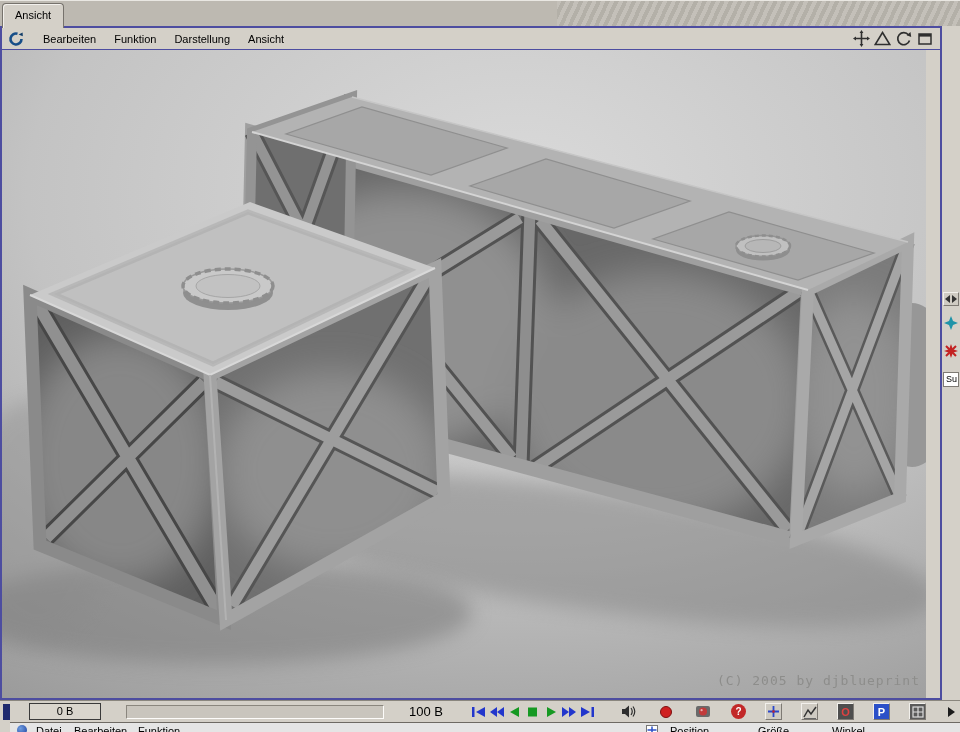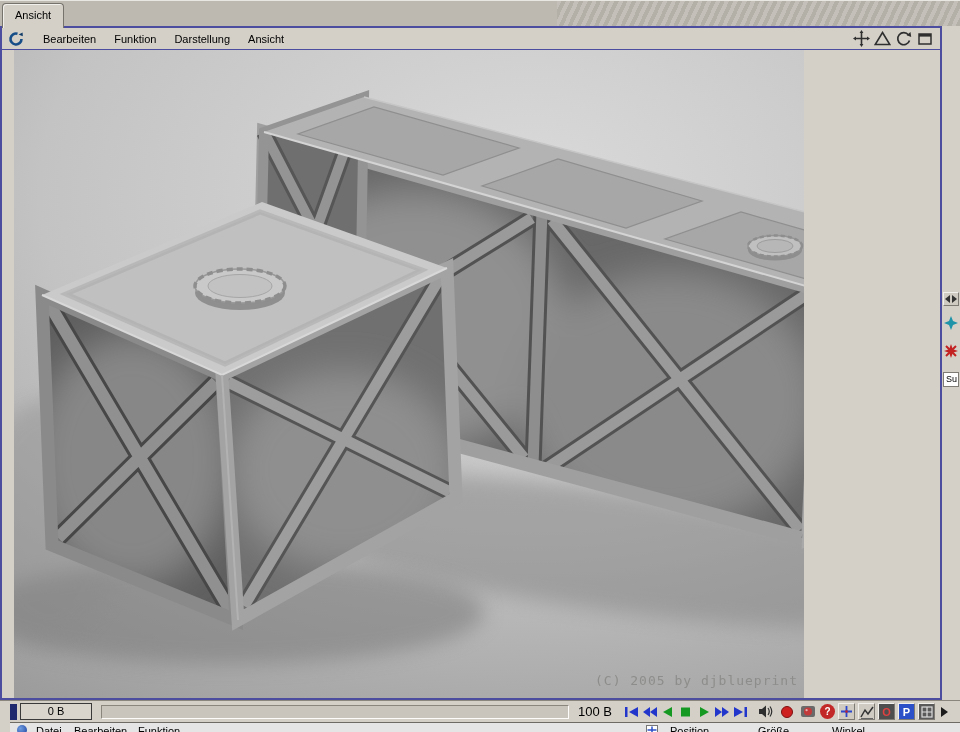--- a/index.html
+++ b/index.html
@@ -32,21 +32,21 @@
   .menubar {
     height:22px; display:flex; align-items:center; gap:0; padding:0 6px;
     font-size:11px; color:#000; border-bottom:1px solid var(--accent-navy, #4d4da0);
     box-sizing:border-box; background:#d4d0c8;
   }
   .app-icon { display:inline-flex; width:16px; height:16px; margin-right:10px; }
   .menu-item { padding:2px 9px; cursor:default; }
   .mb-spacer { flex:1; }
   .mb-icon { display:inline-flex; width:19px; height:17px; align-items:center; justify-content:center; margin-left:2px; }
   .render-area {
-    position:absolute; left:12px; top:22px; width:790px; height:648px; overflow:hidden;
+    position:absolute; left:0; top:22px; width:924px; height:648px; overflow:hidden;
     background:#bfbfbf;
   }
   .scene { position:absolute; left:0; top:0; width:938px; height:648px; display:block; }
   .watermark {
     position:absolute; right:6px; bottom:10px;
     font-family:"DejaVu Sans Mono", monospace; font-size:13px; letter-spacing:1px;
     color:#8d8d8b; user-select:none;
   }
   
   .right-strip {
@@ -63,21 +63,21 @@
   .rs-icon.r2 { top:317px; }
   .rs-field {
     top:346px; width:16px; height:15px; background:#fff; border:1px solid #7e7a74;
     box-sizing:border-box; font-size:9px; line-height:13px; padding-left:2px; overflow:hidden; color:#000;
   }
   .rs-label { top:372px; font-size:10px; font-weight:bold; color:#000; padding-left:17px; }
   
   .statusbar {
     position:absolute; left:0; top:700px; width:960px; height:22px;
     background:#d4d0c8; border-top:1px solid #8a867e; box-sizing:border-box;
-    display:flex; align-items:center; gap:3px; padding:0 10px; z-index:4;
+    display:flex; align-items:center; gap:19px; padding:0 3px; z-index:4;
   }
   .chip { width:7px; height:16px; background:#1f2a6e; }
   .framebox {
     width:72px; height:17px; border:1px solid #3a3a3a; background:#d9d5cd;
     font-size:11px; text-align:center; line-height:15px; color:#000; box-sizing:border-box;
   }
   .timeline {
     flex:1; height:12px; margin:0 6px; background:#c9c5bd;
     border-top:1px solid #8a867e; border-left:1px solid #8a867e;
     border-bottom:1px solid #fdfcfa; border-right:1px solid #fdfcfa;

